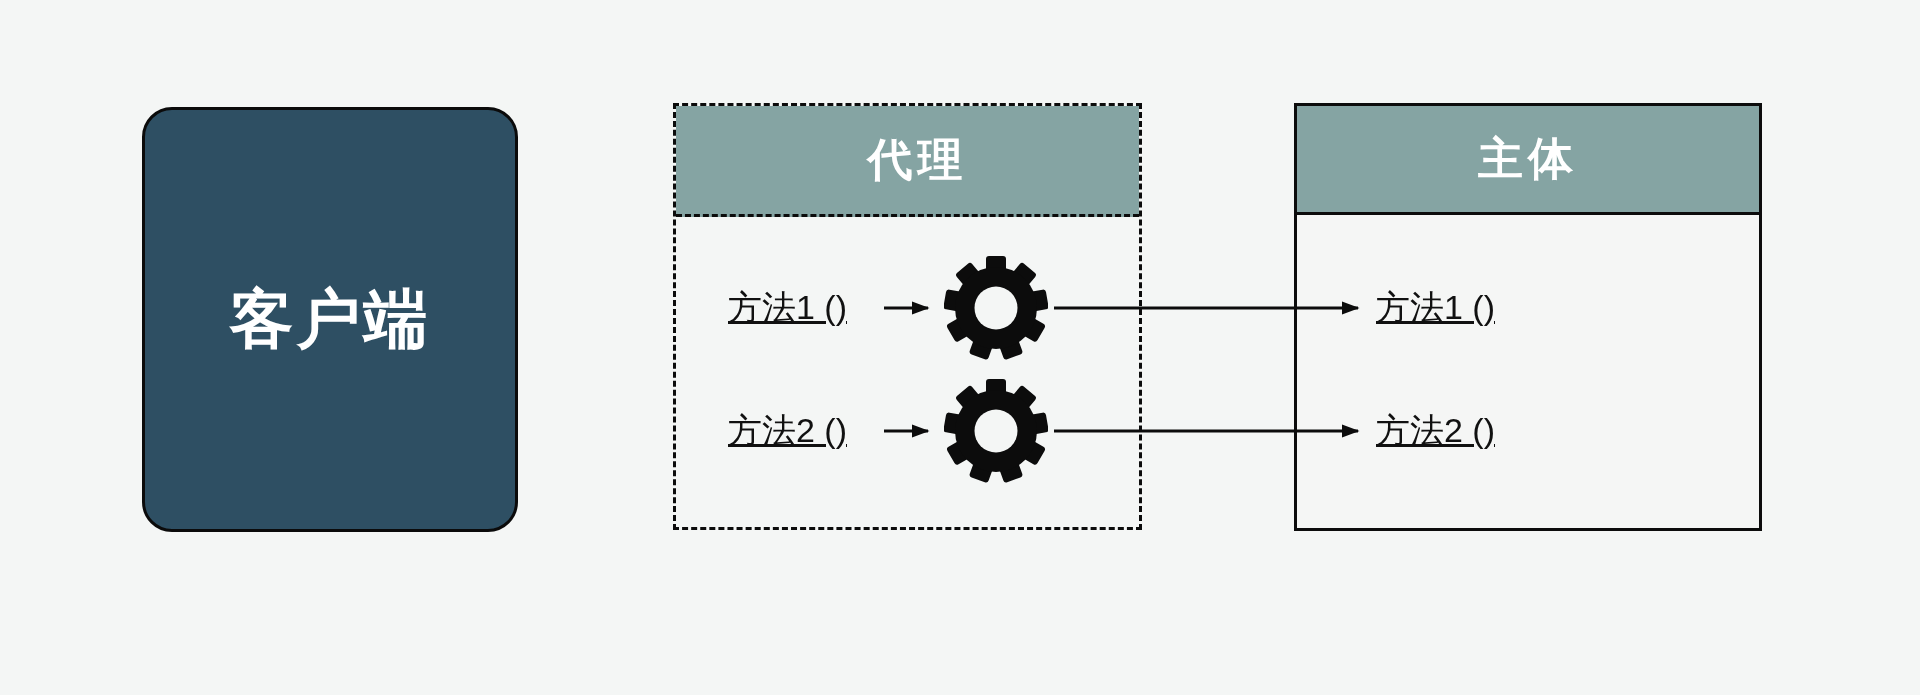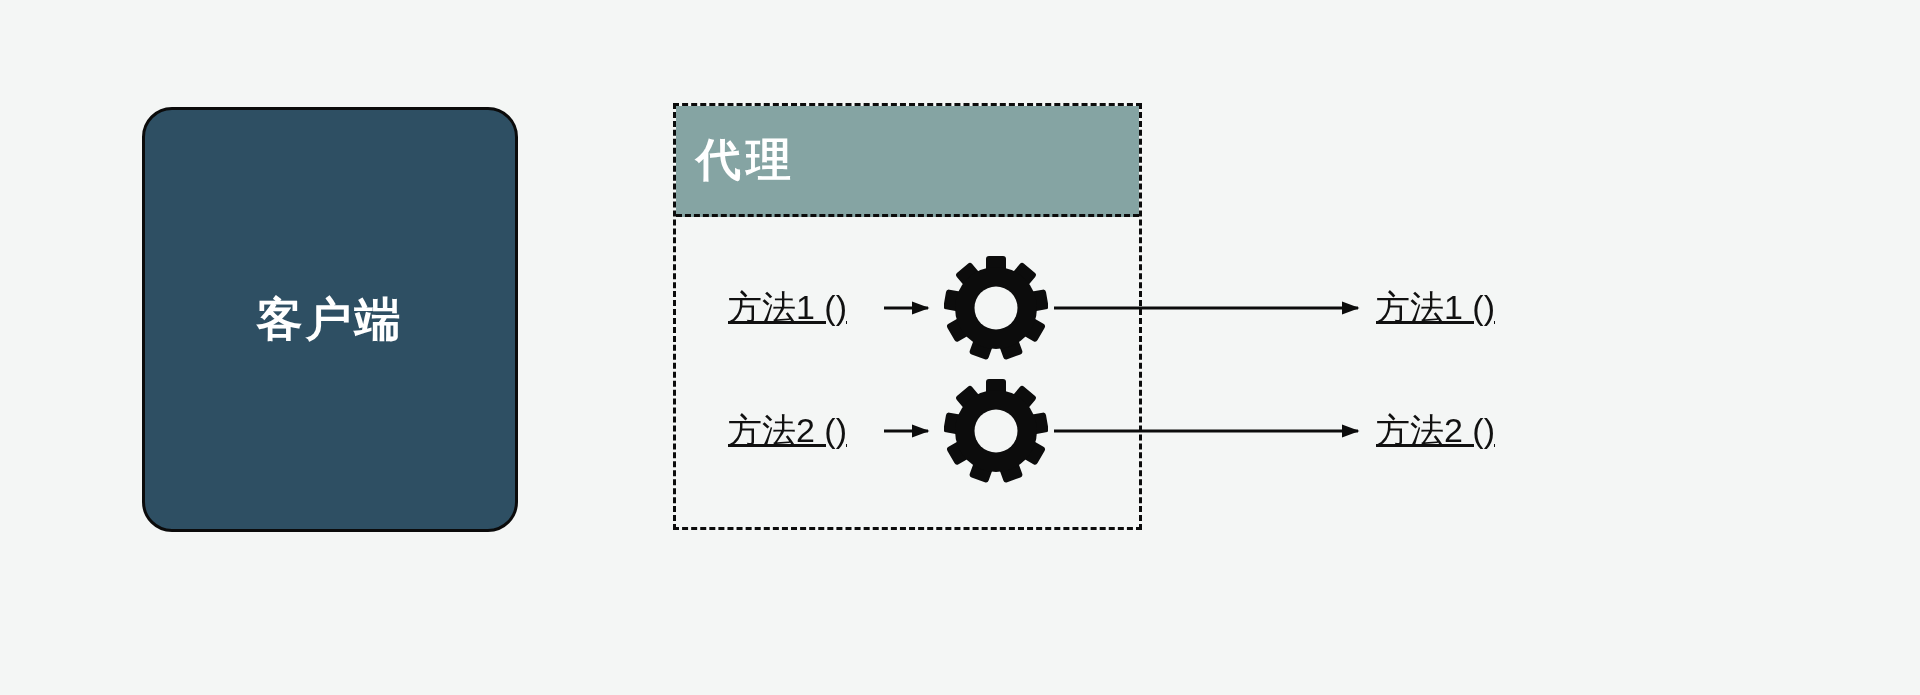--- a/index.html
+++ b/index.html
@@ -23,40 +23,40 @@
     background: #2e4f63;
     border: 3px solid #0b0b0b;
     border-radius: 30px;
     box-sizing: border-box;
     display: flex;
     align-items: center;
     justify-content: center;
   }
   .client-box .label {
     color: #ffffff;
-    font-size: 46px;
+    font-size: 64px;
     font-weight: 600;
     letter-spacing: 3px;
   }
 
   
   .proxy-box {
     position: absolute;
     left: 673px; top: 103px;
     width: 469px; height: 427px;
     border: 3px dashed #0c0c0c;
     box-sizing: border-box;
   }
   .proxy-box .header {
     height: 108px;
     background: #85a4a3;
     border-bottom: 3px dashed #0c0c0c;
     display: flex;
     align-items: center;
-    justify-content: flex-start;
+    justify-content: center;
     padding-left: 20px;
   }
 
   
   .subject-box {
     position: absolute;
     left: 1294px; top: 103px;
     width: 468px; height: 428px;
     border: 3px solid #0c0c0c;
     background: #f5f6f5;
@@ -133,20 +133,25 @@
   <div class="client-box">
     <span class="label">客户端</span>
   </div>
 
   <div class="proxy-box">
     <div class="header">
       <span class="title">代理</span>
     </div>
   </div>
 
+  <div class="subject-box">
+    <div class="header">
+      <span class="title">主体</span>
+    </div>
+  </div>
 
   <div class="method-label m-proxy-1">方法1 ()</div>
   <div class="method-label m-proxy-2">方法2 ()</div>
   <div class="method-label m-subject-1">方法1 ()</div>
   <div class="method-label m-subject-2">方法2 ()</div>
 
   <svg class="gear gear-1" viewBox="0 0 104 104">
     <g fill="#0c0c0c">
       <rect x="42" y="0" width="20" height="24" rx="3"></rect>
       <rect x="42" y="0" width="20" height="24" rx="3" transform="rotate(40 52 52)"></rect>

